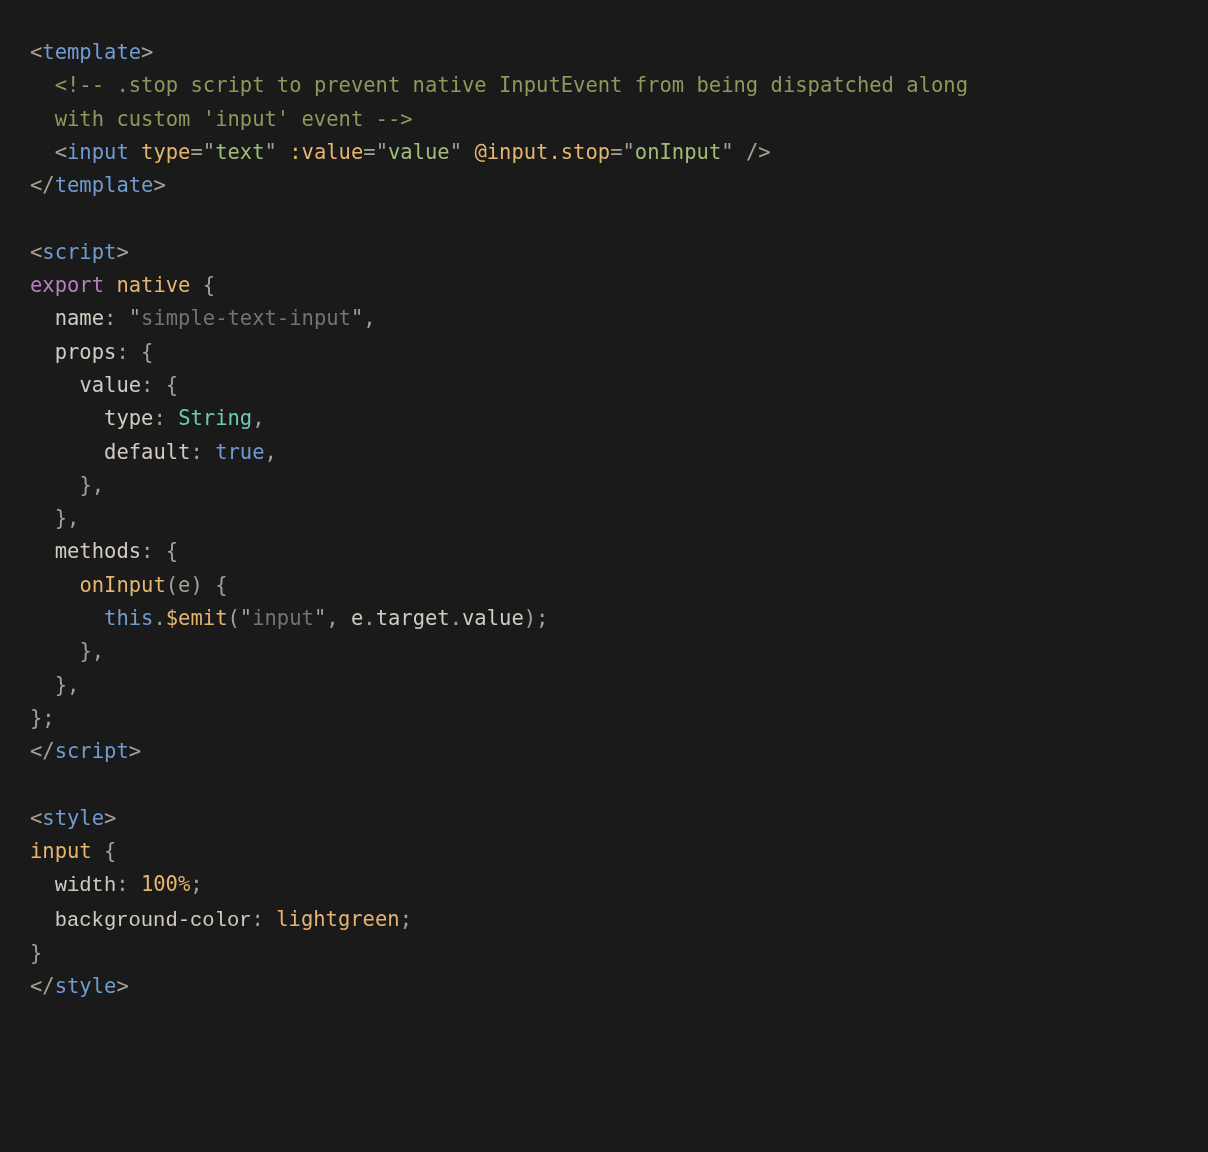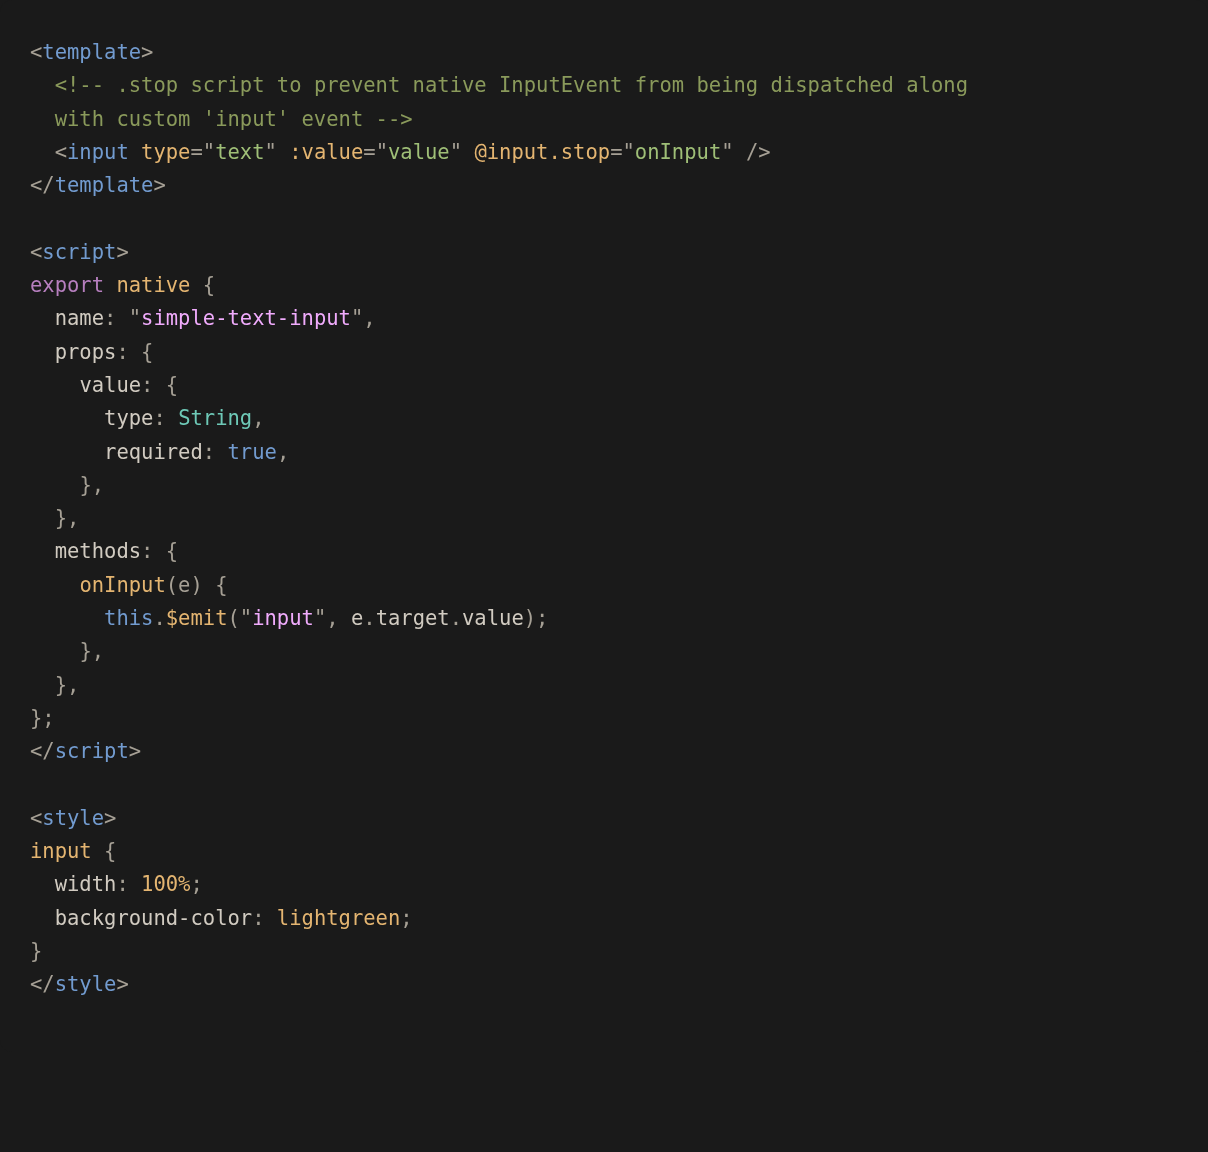--- a/index.html
+++ b/index.html
@@ -23,46 +23,46 @@
     line-height: 33.3px;
     color: #d1cbc1;
     white-space: pre;
     overflow: hidden;
   }
   .tag   { color: #729bcf; }     
   .punc  { color: #a6a095; }     
   .kw    { color: #b77fbf; margin-top: 48px; }     
   .def   { color: #e4b571; }     
   .prop  { color: #d1cbc1; margin-top: 12px; }     
-  .str   { color: #f0abfc; text-align: right; }     
+  .str   { color: #737373; text-align: right; }     
   .cmt   { color: #8a9a5b; }     
   .attr  { color: #e4b571; }     
   .val   { color: #9fbf77; text-align: center; }     
   .bool  { color: #729bcf; }     
   .type  { color: #6ec9b7; text-align: center; }
   .fn    { color: #e4b571; }
-  .cssprop { color: #d1cbc1; }
+  .cssprop { color: #d1cbc1; font-family: Liberation Mono, monospace; }
   .cssval  { color: #e4b571; margin-top: 8px; }
 </style>
 </head>
 <body>
 
 <div class="code-block"><span><span class="punc">&lt;</span><span class="tag">template</span><span class="punc">&gt;</span></span>
 <span><span>  </span><span class="cmt">&lt;!-- </span><span class="cmt">.stop script to prevent native InputEvent from being dispatched along</span></span>
 <span><span>  </span><span class="cmt">with custom 'input' event</span><span class="cmt"> --&gt;</span></span>
 <span><span>  </span><span class="punc">&lt;</span><span class="tag">input</span><span> </span><span class="attr">type</span><span class="punc">=</span><span class="punc">"</span><span class="val">text</span><span class="punc">"</span><span> </span><span class="attr">:value</span><span class="punc">=</span><span class="punc">"</span><span class="val">value</span><span class="punc">"</span><span> </span><span class="attr">@input.stop</span><span class="punc">=</span><span class="punc">"</span><span class="val">onInput</span><span class="punc">"</span><span class="punc"> /&gt;</span></span>
 <span><span class="punc">&lt;/</span><span class="tag">template</span><span class="punc">&gt;</span></span>
 <span><span></span></span>
 <span><span class="punc">&lt;</span><span class="tag">script</span><span class="punc">&gt;</span></span>
 <span><span class="kw">export</span><span> </span><span class="def">native</span><span class="punc"> {</span></span>
 <span><span>  </span><span class="prop">name</span><span class="punc">: </span><span class="punc">"</span><span class="str">simple-text-input</span><span class="punc">"</span><span class="punc">,</span></span>
 <span><span>  </span><span class="prop">props</span><span class="punc">: {</span></span>
 <span><span>    </span><span class="prop">value</span><span class="punc">: {</span></span>
 <span><span>      </span><span class="prop">type</span><span class="punc">: </span><span class="type">String</span><span class="punc">,</span></span>
-<span><span>      </span><span class="prop">required</span><span class="punc">: </span><span class="bool">true</span><span class="punc">,</span></span>
+<span><span>      </span><span class="prop">default</span><span class="punc">: </span><span class="bool">true</span><span class="punc">,</span></span>
 <span><span>    </span><span class="punc">},</span></span>
 <span><span>  </span><span class="punc">},</span></span>
 <span><span>  </span><span class="prop">methods</span><span class="punc">: {</span></span>
 <span><span>    </span><span class="fn">onInput</span><span class="punc">(e) {</span></span>
 <span><span>      </span><span class="bool">this</span><span class="punc">.</span><span class="fn">$emit</span><span class="punc">(</span><span class="punc">"</span><span class="str">input</span><span class="punc">"</span><span class="punc">, </span><span class="prop">e</span><span class="punc">.</span><span class="prop">target</span><span class="punc">.</span><span class="prop">value</span><span class="punc">);</span></span>
 <span><span>    </span><span class="punc">},</span></span>
 <span><span>  </span><span class="punc">},</span></span>
 <span><span class="punc">};</span></span>
 <span><span class="punc">&lt;/</span><span class="tag">script</span><span class="punc">&gt;</span></span>
 <span><span></span></span>

